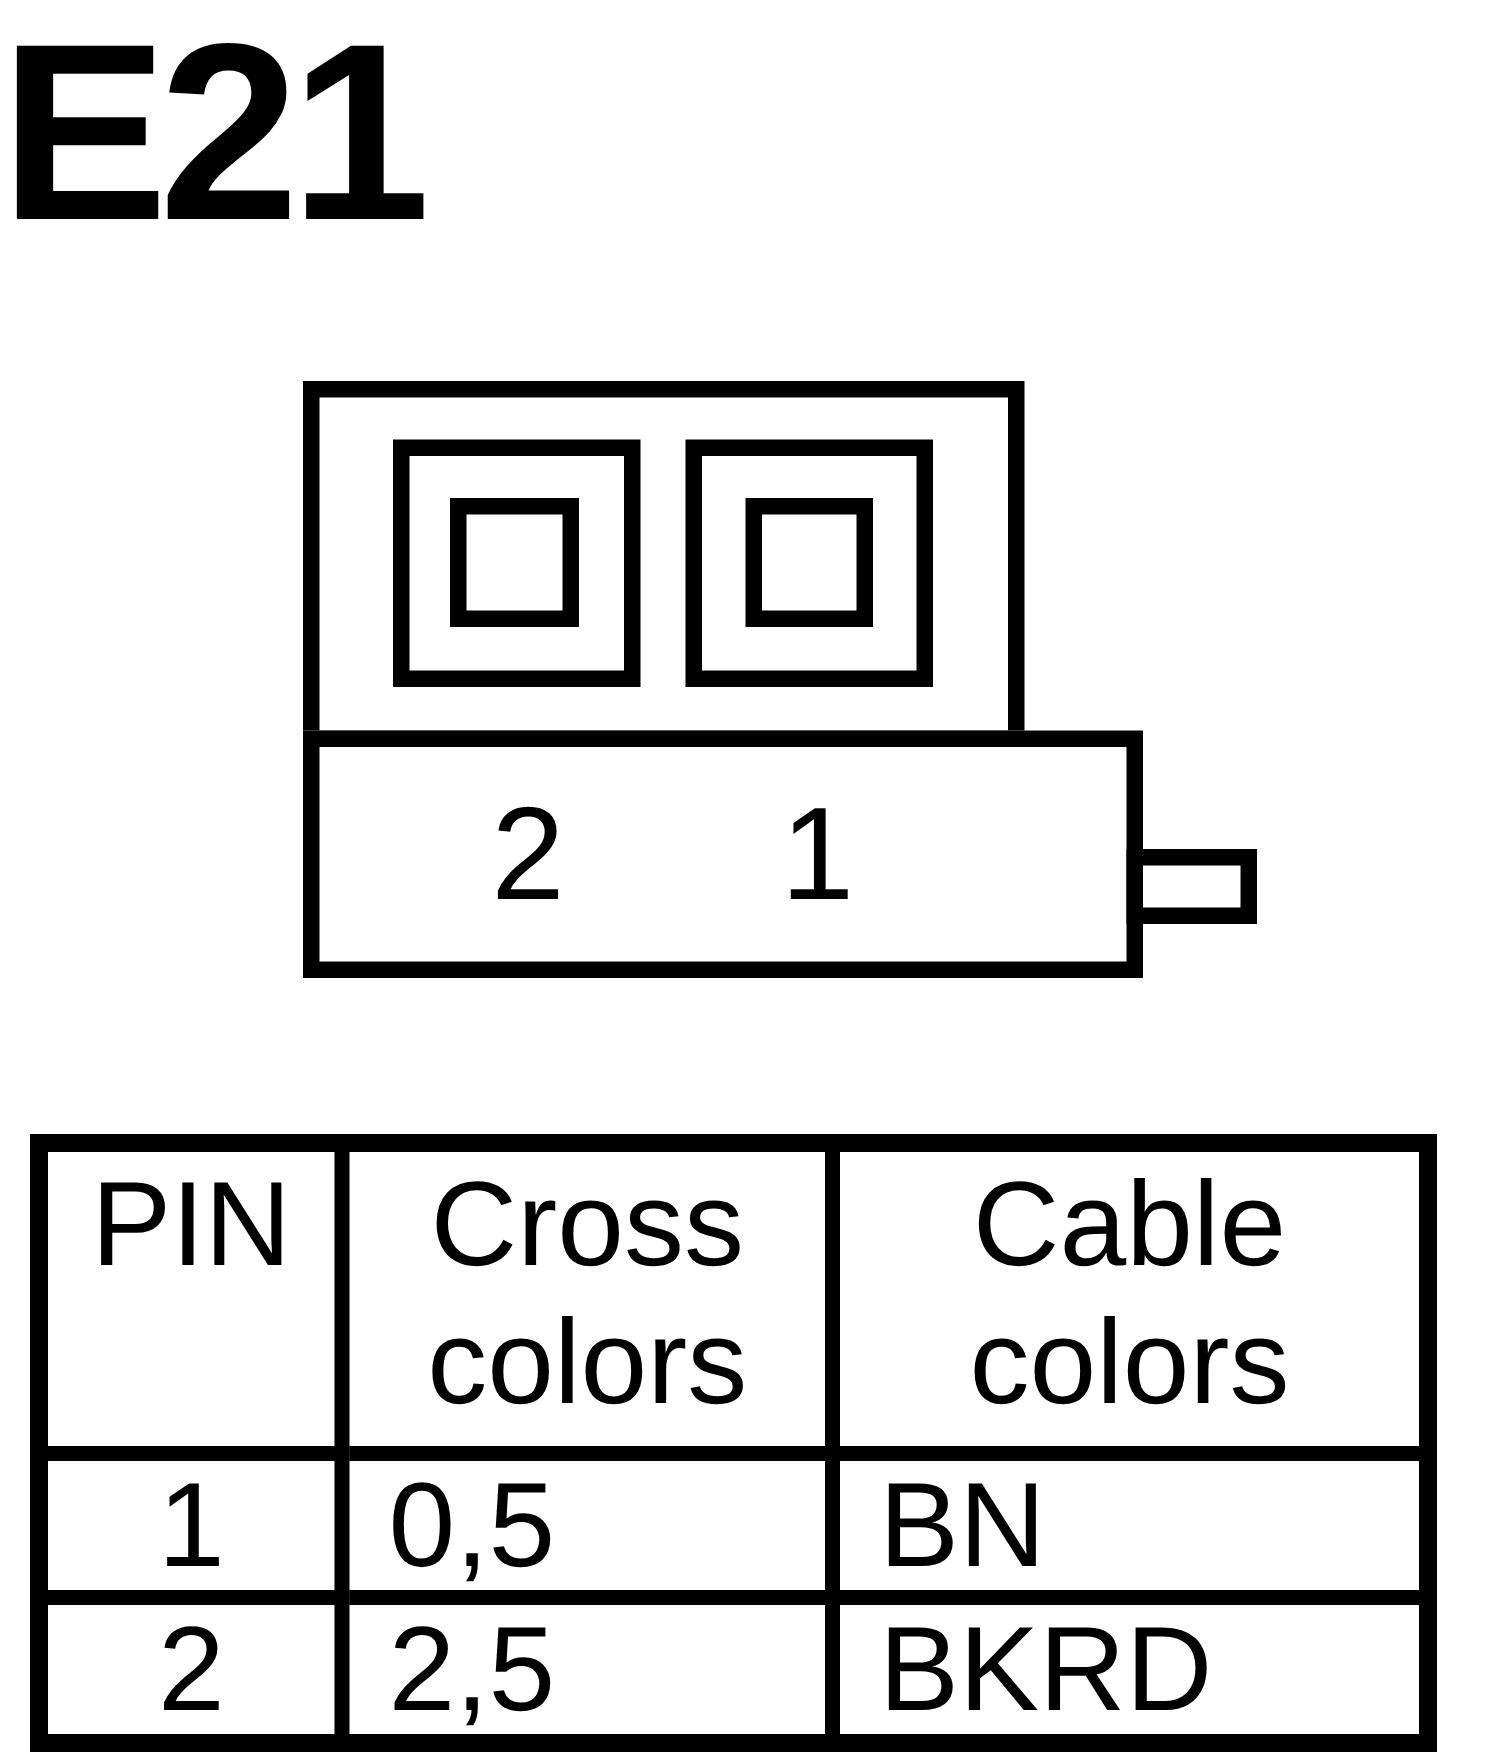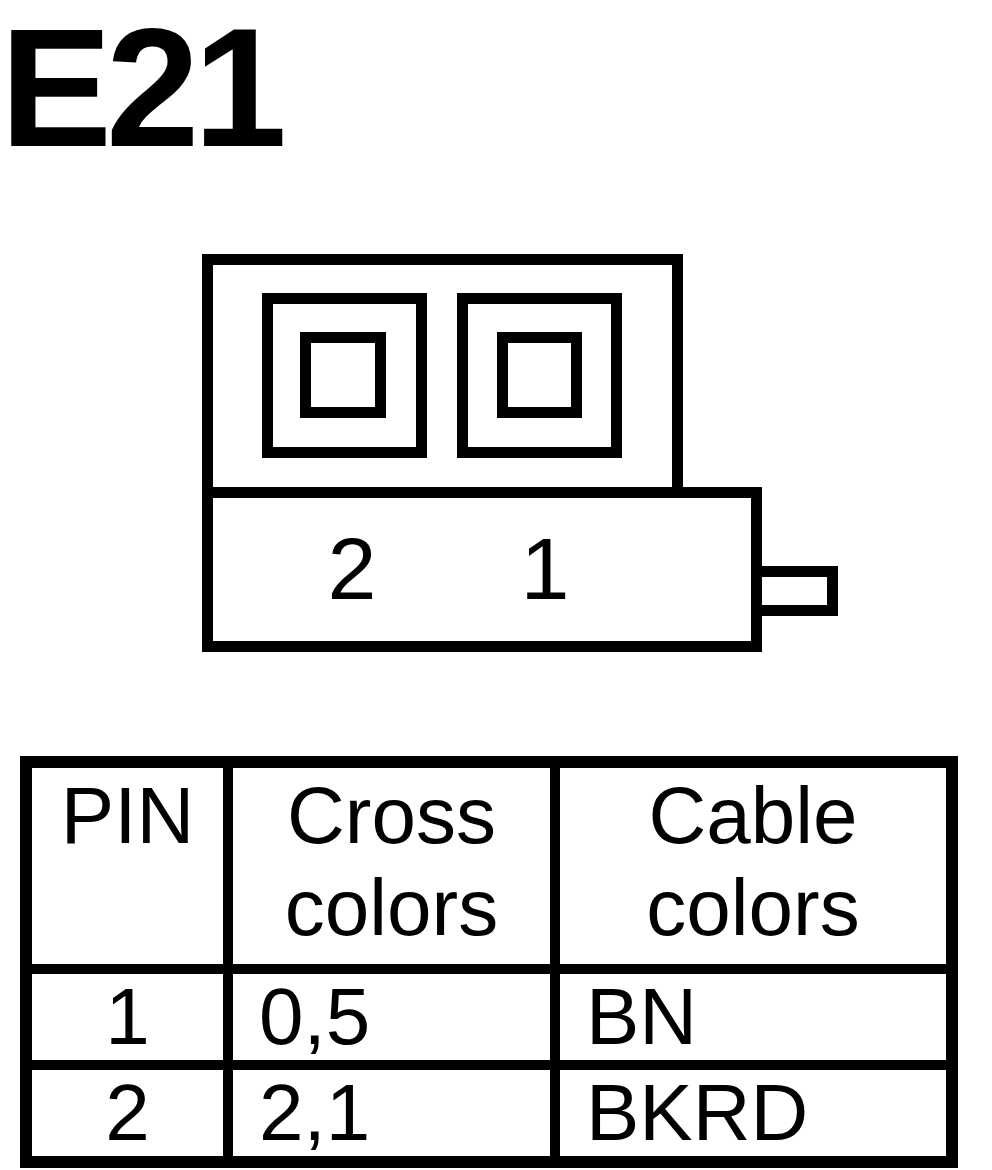--- a/index.html
+++ b/index.html
@@ -132,17 +132,17 @@
     </tr>
   </thead>
   <tbody>
     <tr class="data-row-1">
       <td class="cell-pin">1</td>
       <td class="cell-left">0,5</td>
       <td class="cell-left">BN</td>
     </tr>
     <tr class="data-row-2">
       <td class="cell-pin">2</td>
-      <td class="cell-left">2,1</td>
+      <td class="cell-left">2,5</td>
       <td class="cell-left">BKRD</td>
     </tr>
   </tbody>
 </table>
 
 </body></html>

